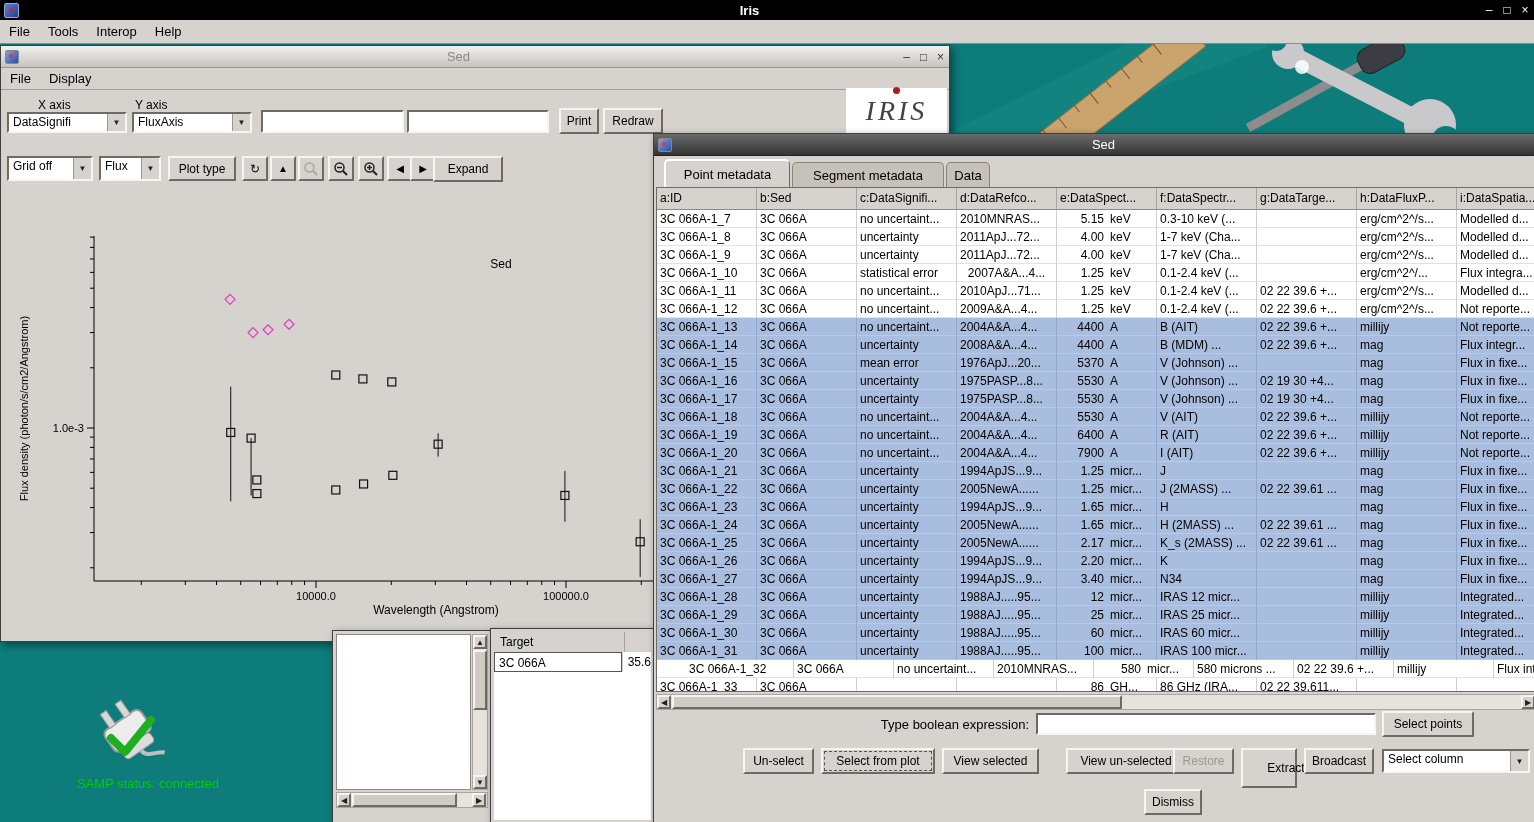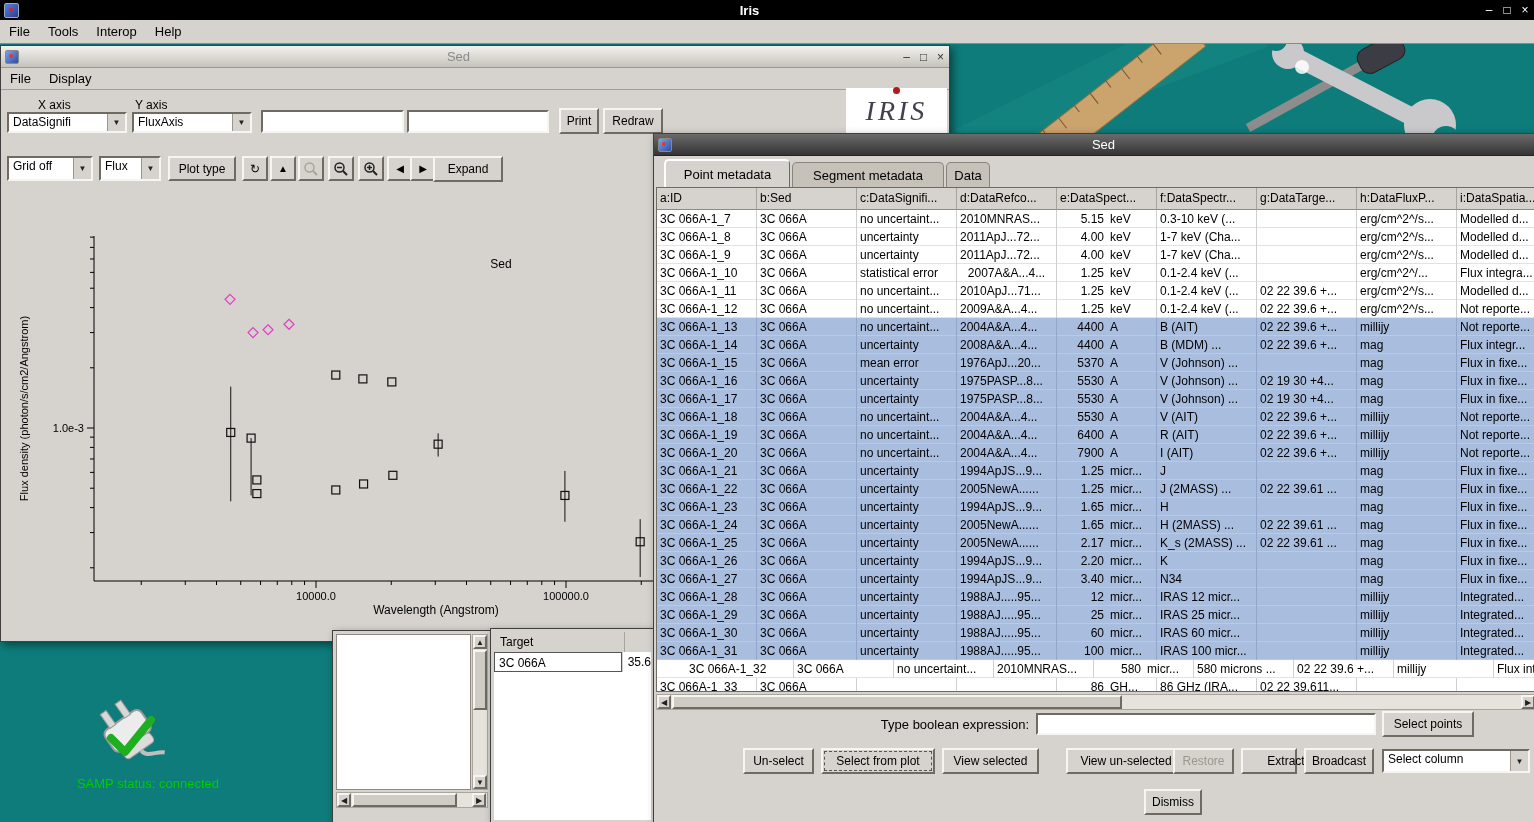--- a/index.html
+++ b/index.html
@@ -674,21 +674,21 @@
 
     <div class="lbl" style="left:150px;top:583px;width:225px;text-align:right;font-size:13px;">Type boolean expression:</div>
     <input class="inset" style="left: 382px; top: 579px; width: 340px; height: 22px;" value="">
     <div class="b3d" style="left:728px;top:577px;width:92px;height:26px;">Select points</div>
 
     <div class="b3d" style="left:89px;top:614px;width:71px;height:26px;">Un-select</div>
     <div class="b3d focused" style="left:167px;top:614px;width:114px;height:26px;">Select from plot</div>
     <div class="b3d" style="left:288px;top:614px;width:97px;height:26px;">View selected</div>
     <div class="b3d" style="left:392px;top:614px;width:120px;height:26px;margin-left:20px;">View un-selected</div>
     <div class="b3d disabled" style="left:519px;top:614px;width:61px;height:26px;">Restore</div>
-    <div class="b3d" style="left:587px;top:614px;width:56px;height:26px;padding-left:34px;">Extract</div>
+    <div class="b3d" style="left:587px;top:614px;width:56px;height:40px;padding-left:34px;">Extract</div>
     <div class="b3d" style="left:650px;top:614px;width:70px;height:26px;">Broadcast</div>
     <div class="combo" style="left:728px;top:615px;width:148px;height:24px;">
       <span class="val">Select column</span>
       <span class="arr">▼</span>
     </div>
 
     <div class="b3d" style="left:490px;top:655px;width:58px;height:26px;">Dismiss</div>
   </div>
 
 </div>

